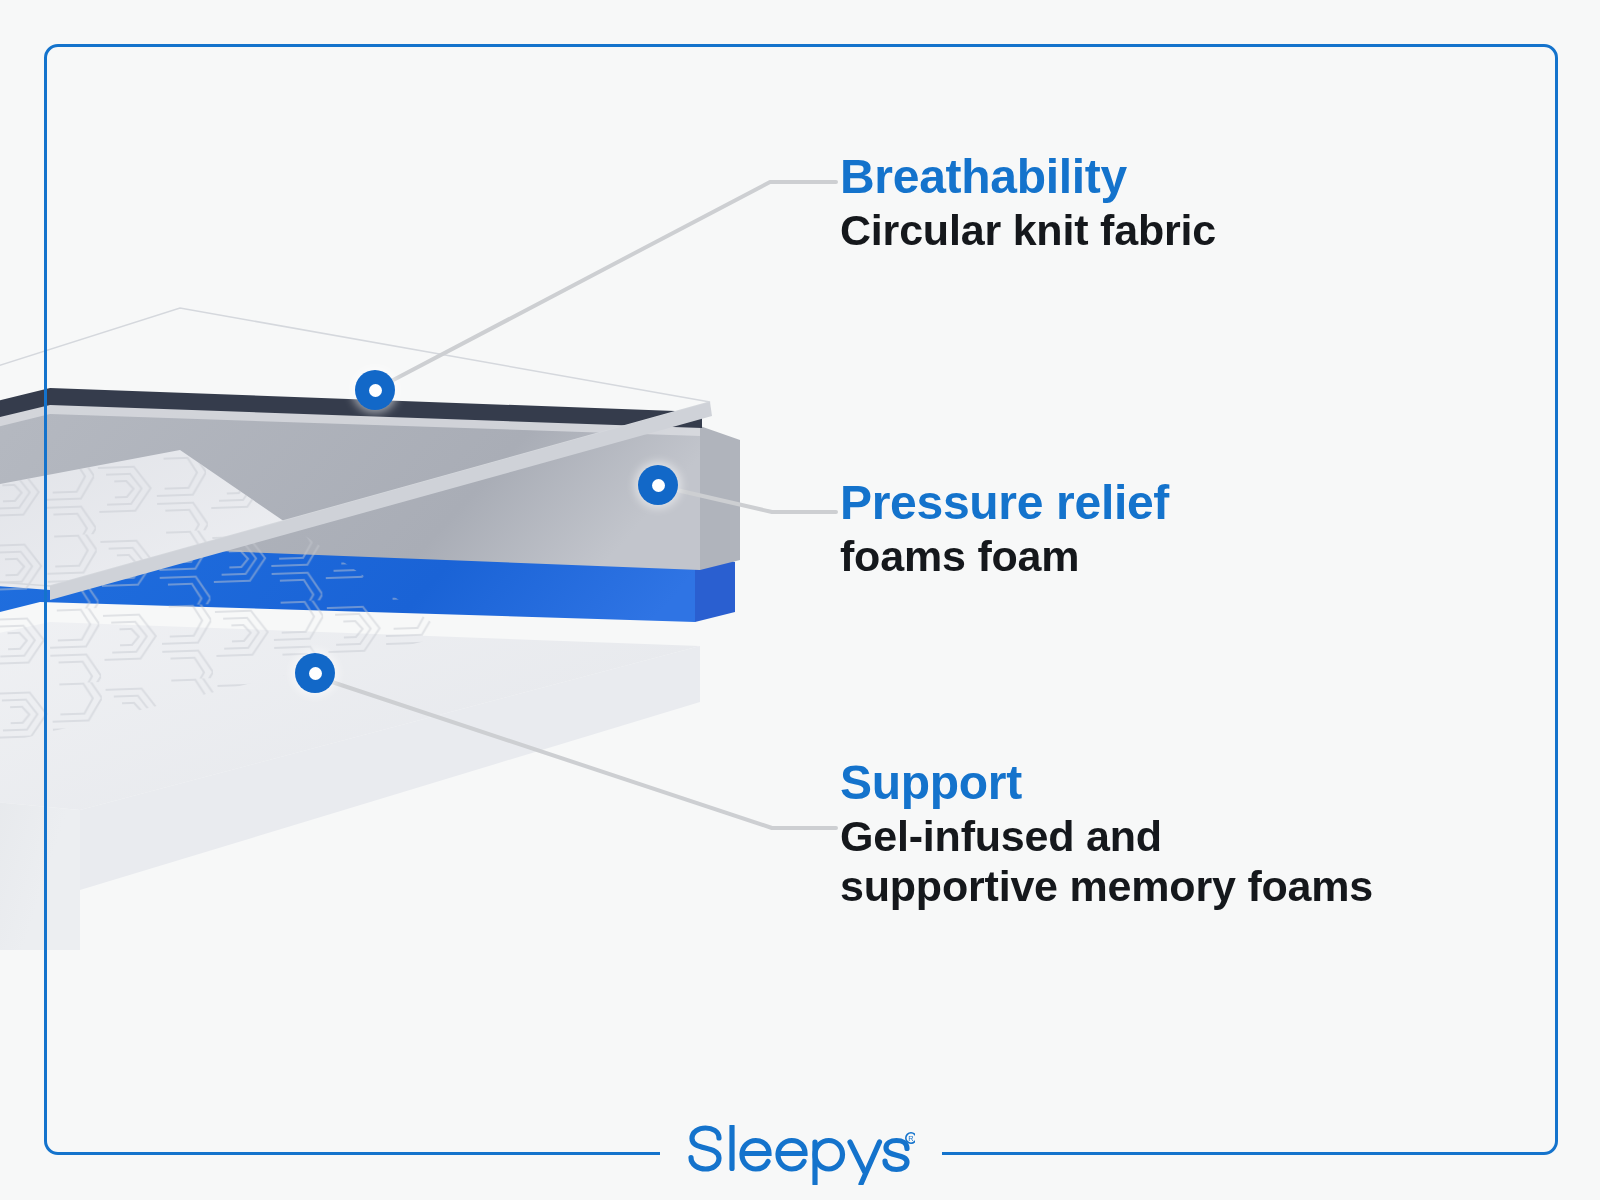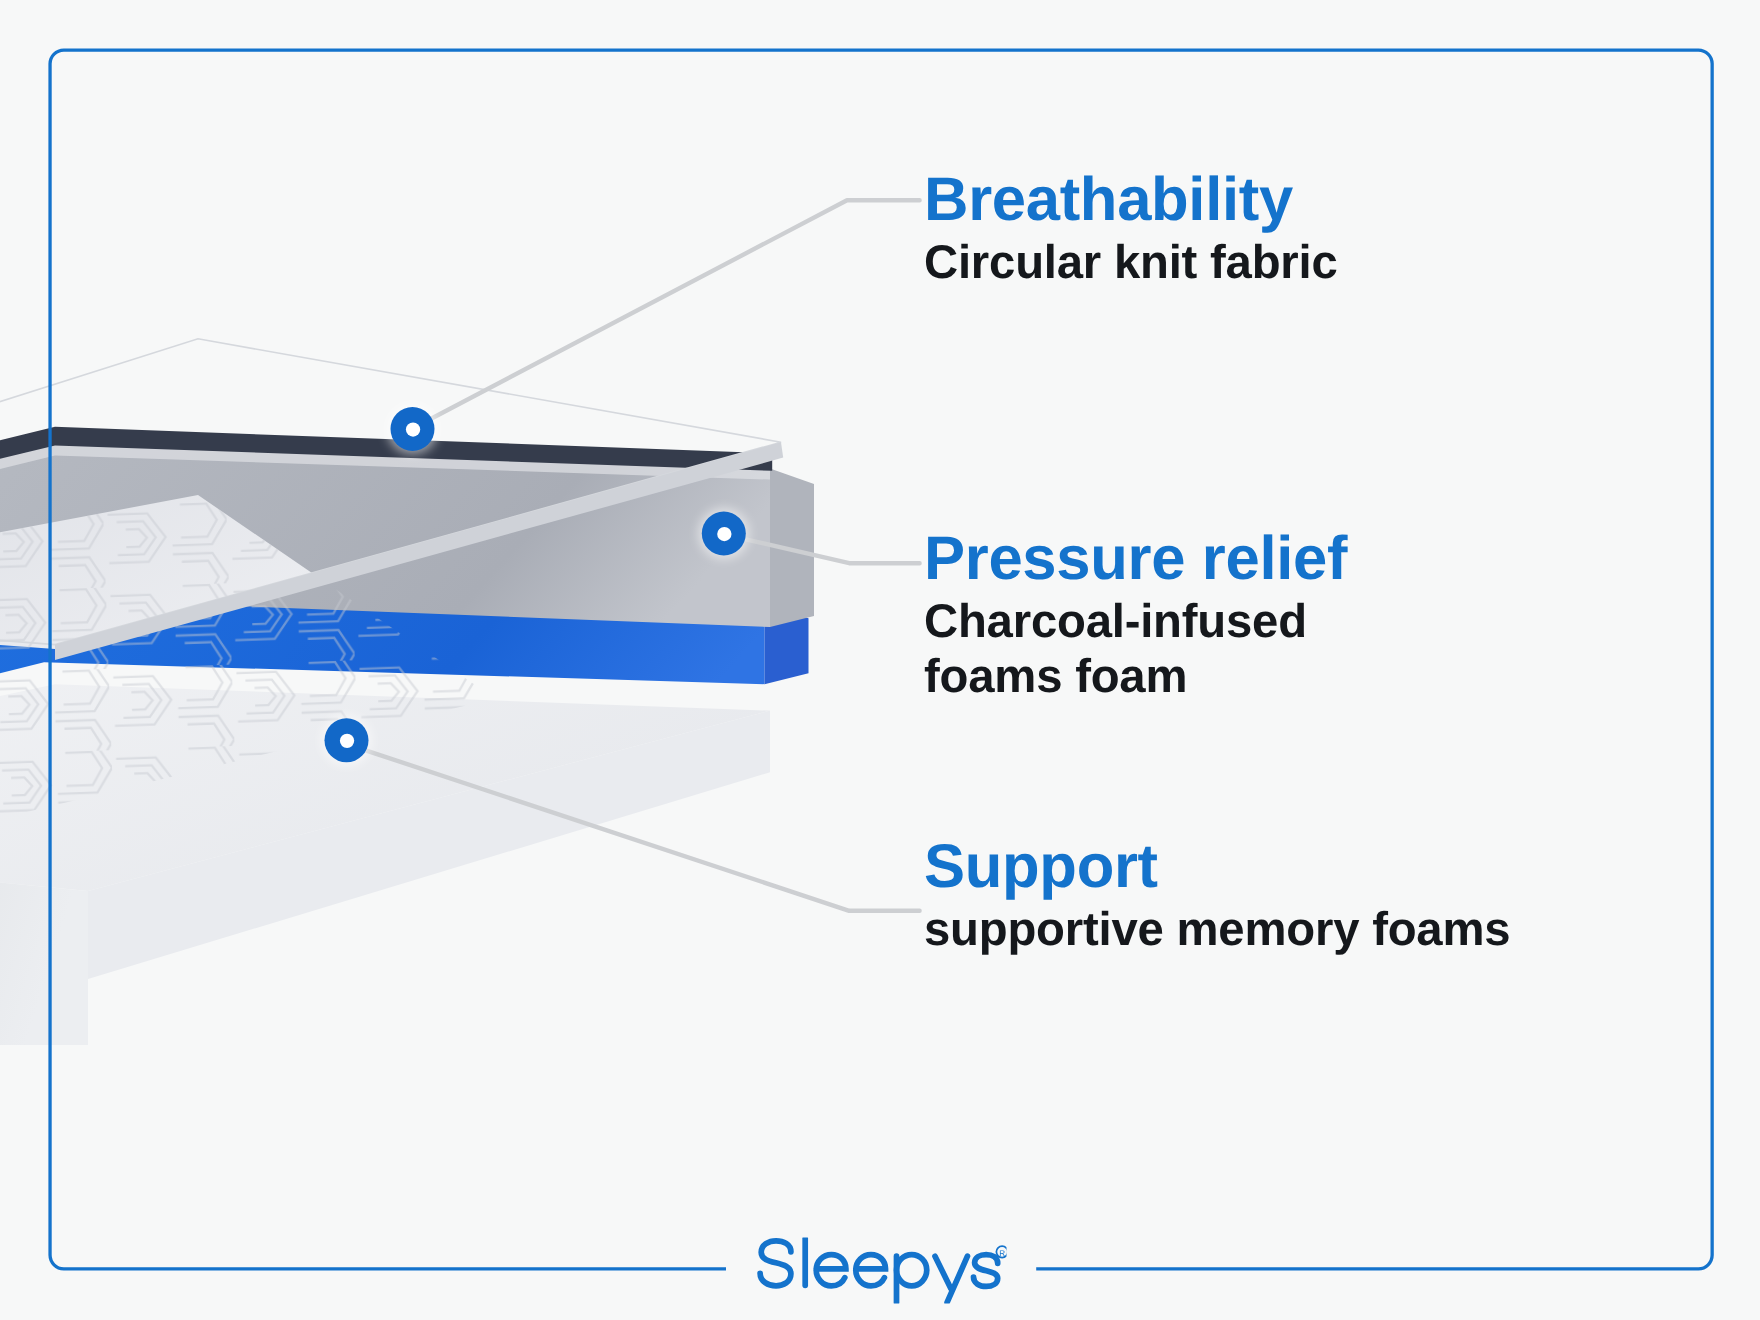--- a/index.html
+++ b/index.html
@@ -45,21 +45,21 @@
   .marker .dot{
     position:absolute;left:50%;top:50%;
     width:13px;height:13px;margin:-6.5px 0 0 -6.5px;
     border-radius:50%;background:#ffffff;
   }
 
   
   .callout{position:absolute;left:840px;}
   .callout .title{
     color:#1473cc;font-weight:bold;
-    font-size:56px;line-height:1.05;
+    font-size:48px;line-height:1.05;
     letter-spacing:-0.3px;
     margin:0 0 4px 0;
     white-space:nowrap;
   }
   .callout .desc{
     color:#15181c;font-size:43px;line-height:1.16;
     letter-spacing:-0.2px;font-weight:bold;
     margin:0;
   }
   .callout .desc .ln{display:block;white-space:nowrap;}
@@ -221,28 +221,28 @@
   <div class="callout" id="callout-1">
     <div class="title">Breathability</div>
     <div class="desc">
       <span class="ln">Circular knit fabric</span>
     </div>
   </div>
 
   <div class="callout" id="callout-2">
     <div class="title">Pressure relief</div>
     <div class="desc">
-      <span class="ln">Charcoal-infused</span>
       <span class="ln">foams foam</span>
     </div>
   </div>
 
   <div class="callout" id="callout-3">
     <div class="title">Support</div>
     <div class="desc">
+      <span class="ln">Gel-infused and</span>
       <span class="ln">supportive memory foams</span>
     </div>
   </div>
 
   <div class="frame"></div>
   <div class="frame-gap"></div>
 
   <div class="logo">
     <svg width="230" height="60" viewBox="0 0 230 60" xmlns="http://www.w3.org/2000/svg">
       <g fill="none" stroke="#1473cc" stroke-width="5.2" stroke-linecap="round">

